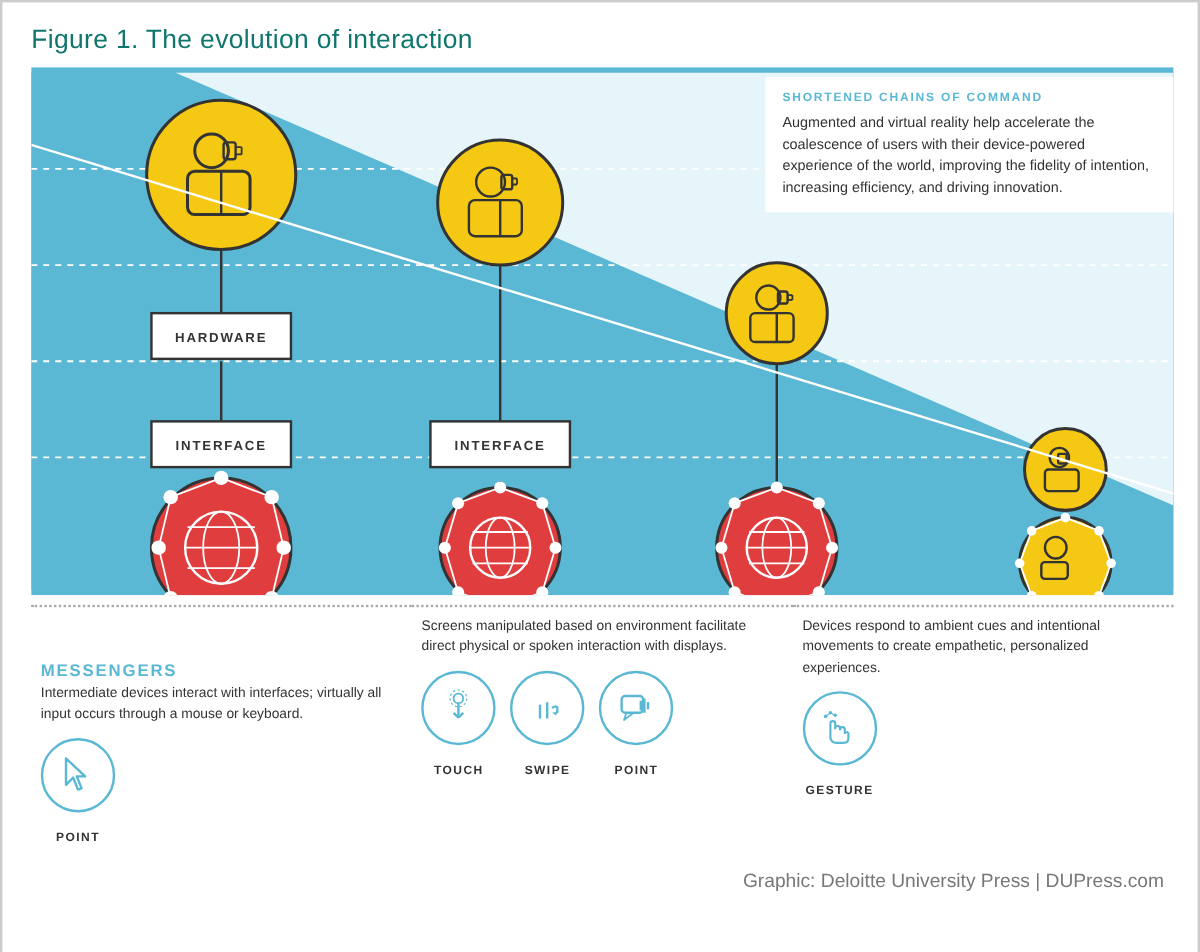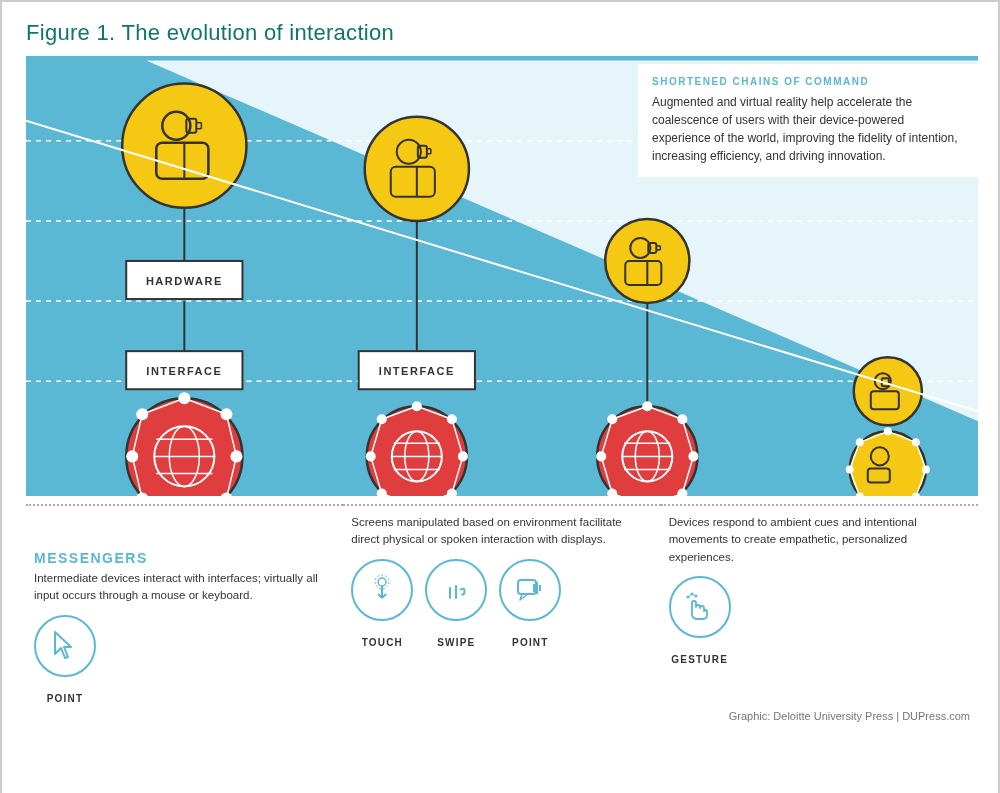--- a/index.html
+++ b/index.html
@@ -135,23 +135,23 @@
     .icon-label {
       font-size: 10px;
       font-weight: bold;
       letter-spacing: 1.2px;
       color: #333;
       text-align: center;
     }
 
     .footer {
       text-align: right;
-      font-size: 11px;
+      font-size: 16px;
       color: #777;
-      margin-top: 6px;
+      margin-top: 22px;
       padding-right: 8px;
     }
   </style>
 </head>
 <body>
 
 <div class="page">
 
   <h1 class="title">Figure 1. The evolution of interaction</h1>
 

